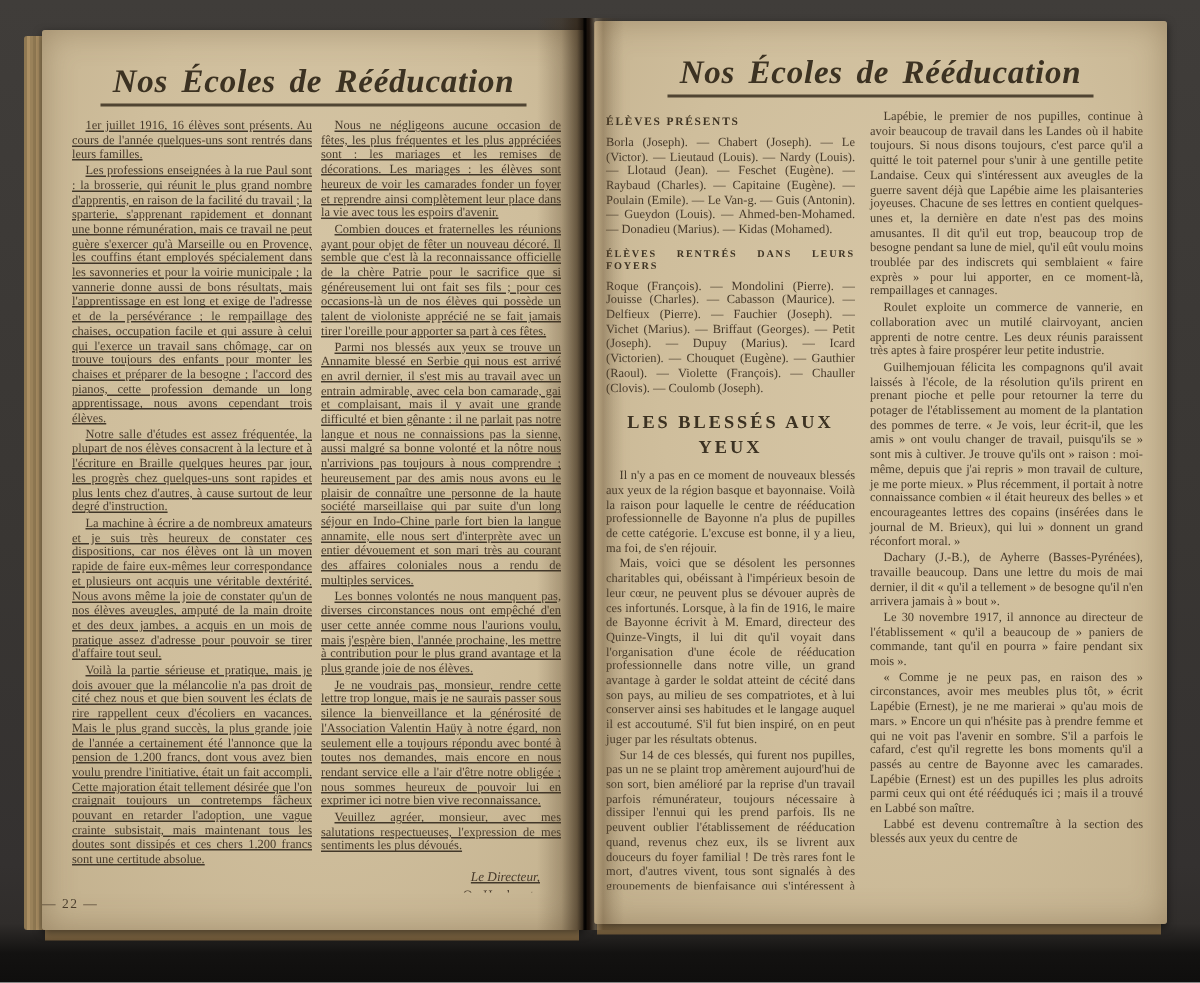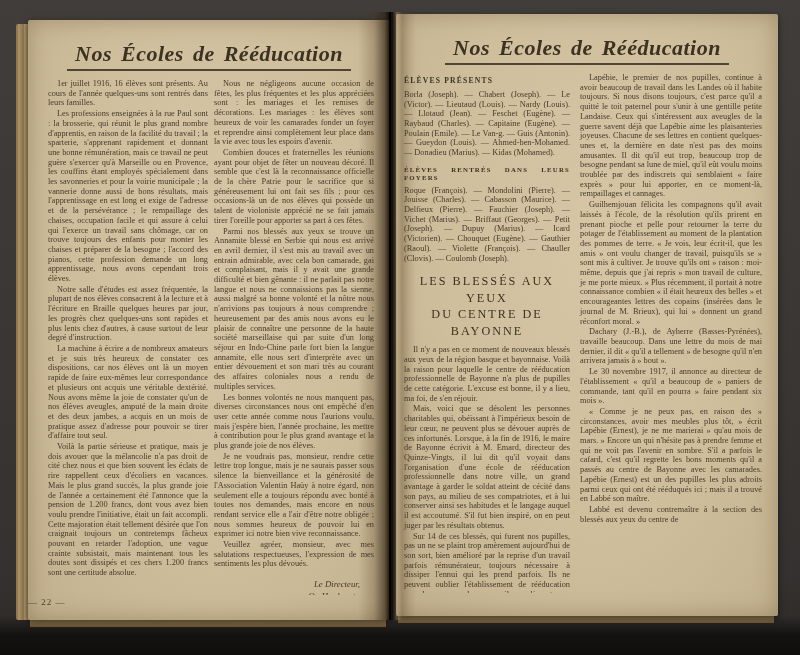--- a/index.html
+++ b/index.html
@@ -35,36 +35,36 @@
   }
   .running-head .head-inner{
     display:inline-block;
     font-style:italic;font-weight:bold;
     font-size:22px;letter-spacing:0.5px;word-spacing:3px;
     color:#3c3222;
     border-bottom:2px solid rgba(58,47,32,0.85);
     padding:0 8px 2px 8px;
   }
   .cols{display:flex;justify-content:space-between;overflow:hidden;}
-  .page-left .cols{padding:8px 16px 0 20px;height:516px;}
+  .page-left .cols{padding:8px 16px 0 20px;height:516px;text-decoration:underline;}
   .page-right .cols{padding:8px 16px 0 8px;height:520px;}
   .col{text-align:justify;font-size:8.3px;line-height:1.17;color:#46392a;}
   .page-left .col{width:160px;}
   .page-right .col1{width:166px;}
   .page-right .col2{width:182px;}
   .col p{margin:0 0 1px 0;text-indent:9px;}
   .list-head{
     font-size:7.6px;letter-spacing:1.2px;
     margin:4px 0 4px 0;color:#3e3323;font-weight:bold;text-indent:0;
   }
   .list-head.small{font-size:6.8px;margin-top:8px;}
   .names{text-indent:0 !important;}
   .article-title{
     text-align:center;font-size:12.2px;letter-spacing:2px;line-height:1.35;
-    margin:10px 0 6px 0;color:#3c3222;font-weight:400;
+    margin:10px 0 6px 0;color:#3c3222;font-weight:700;
   }
   .sig{margin-top:10px;text-align:right;padding-right:14px;}
   .sig .role{font-style:italic;font-size:8.8px;}
   .sig .name{font-size:8.6px;letter-spacing:1px;margin-top:2px;}
   .pagenum{
     position:absolute;left:0;right:0;bottom:13px;
     text-align:left;font-size:9px;color:#4a3d2c;letter-spacing:1px;margin-top:12px;
   }
   
   .gutter{
@@ -127,28 +127,28 @@
       <span class="head-inner">Nos Écoles de Rééducation</span>
     </div>
     <div class="cols">
       <div class="col col1">
         <div class="list-head">ÉLÈVES PRÉSENTS</div>
         <p class="names">Borla (Joseph). — Chabert (Joseph). — Le (Victor). — Lieutaud (Louis). — Nardy (Louis). — Llotaud (Jean). — Feschet (Eugène). — Raybaud (Charles). — Capitaine (Eugène). — Poulain (Emile). — Le Van-g. — Guis (Antonin). — Gueydon (Louis). — Ahmed-ben-Mohamed. — Donadieu (Marius). — Kidas (Mohamed).</p>
         <div class="list-head small">ÉLÈVES RENTRÉS DANS LEURS FOYERS</div>
         <p class="names">Roque (François). — Mondolini (Pierre). — Jouisse (Charles). — Cabasson (Maurice). — Delfieux (Pierre). — Fauchier (Joseph). — Vichet (Marius). — Briffaut (Georges). — Petit (Joseph). — Dupuy (Marius). — Icard (Victorien). — Chouquet (Eugène). — Gauthier (Raoul). — Violette (François). — Chauller (Clovis). — Coulomb (Joseph).</p>
         <div class="article-title">
           <div>LES BLESSÉS AUX YEUX</div>
-          <div>DU CENTRE DE BAYONNE</div>
         </div>
         <p>Il n'y a pas en ce moment de nouveaux blessés aux yeux de la région basque et bayonnaise. Voilà la raison pour laquelle le centre de rééducation professionnelle de Bayonne n'a plus de pupilles de cette catégorie. L'excuse est bonne, il y a lieu, ma foi, de s'en réjouir.</p>
         <p>Mais, voici que se désolent les personnes charitables qui, obéissant à l'impérieux besoin de leur cœur, ne peuvent plus se dévouer auprès de ces infortunés. Lorsque, à la fin de 1916, le maire de Bayonne écrivit à M. Emard, directeur des Quinze-Vingts, il lui dit qu'il voyait dans l'organisation d'une école de rééducation professionnelle dans notre ville, un grand avantage à garder le soldat atteint de cécité dans son pays, au milieu de ses compatriotes, et à lui conserver ainsi ses habitudes et le langage auquel il est accoutumé. S'il fut bien inspiré, on en peut juger par les résultats obtenus.</p>
         <p>Sur 14 de ces blessés, qui furent nos pupilles, pas un ne se plaint trop amèrement aujourd'hui de son sort, bien amélioré par la reprise d'un travail parfois rémunérateur, toujours nécessaire à dissiper l'ennui qui les prend parfois. Ils ne peuvent oublier l'établissement de rééducation quand, revenus chez eux, ils se livrent aux douceurs du foyer familial ! De très rares font le mort, d'autres vivent, tous sont signalés à des groupements de bienfaisance qui s'intéressent à eux et leur viennent en aide.</p>
       </div>
       <div class="col col2">
         <p>Lapébie, le premier de nos pupilles, continue à avoir beaucoup de travail dans les Landes où il habite toujours. Si nous disons toujours, c'est parce qu'il a quitté le toit paternel pour s'unir à une gentille petite Landaise. Ceux qui s'intéressent aux aveugles de la guerre savent déjà que Lapébie aime les plaisanteries joyeuses. Chacune de ses lettres en contient quelques-unes et, la dernière en date n'est pas des moins amusantes. Il dit qu'il eut trop, beaucoup trop de besogne pendant sa lune de miel, qu'il eût voulu moins troublée par des indiscrets qui semblaient « faire exprès » pour lui apporter, en ce moment-là, rempaillages et cannages.</p>
+        <p>Roulet exploite un commerce de vannerie, en collaboration avec un mutilé clairvoyant, ancien apprenti de notre centre. Les deux réunis paraissent très aptes à faire prospérer leur petite industrie.</p>
         <p>Guilhemjouan félicita les compagnons qu'il avait laissés à l'école, de la résolution qu'ils prirent en prenant pioche et pelle pour retourner la terre du potager de l'établissement au moment de la plantation des pommes de terre. « Je vois, leur écrit-il, que les amis » ont voulu changer de travail, puisqu'ils se » sont mis à cultiver. Je trouve qu'ils ont » raison : moi-même, depuis que j'ai repris » mon travail de culture, je me porte mieux. » Plus récemment, il portait à notre connaissance combien « il était heureux des belles » et encourageantes lettres des copains (insérées dans le journal de M. Brieux), qui lui » donnent un grand réconfort moral. »</p>
         <p>Dachary (J.-B.), de Ayherre (Basses-Pyrénées), travaille beaucoup. Dans une lettre du mois de mai dernier, il dit « qu'il a tellement » de besogne qu'il n'en arrivera jamais à » bout ».</p>
         <p>Le 30 novembre 1917, il annonce au directeur de l'établissement « qu'il a beaucoup de » paniers de commande, tant qu'il en pourra » faire pendant six mois ».</p>
         <p>« Comme je ne peux pas, en raison des » circonstances, avoir mes meubles plus tôt, » écrit Lapébie (Ernest), je ne me marierai » qu'au mois de mars. » Encore un qui n'hésite pas à prendre femme et qui ne voit pas l'avenir en sombre. S'il a parfois le cafard, c'est qu'il regrette les bons moments qu'il a passés au centre de Bayonne avec les camarades. Lapébie (Ernest) est un des pupilles les plus adroits parmi ceux qui ont été rééduqués ici ; mais il a trouvé en Labbé son maître.</p>
         <p>Labbé est devenu contremaître à la section des blessés aux yeux du centre de</p>
       </div>
     </div>
   </div>
 
   <div class="gutter">

